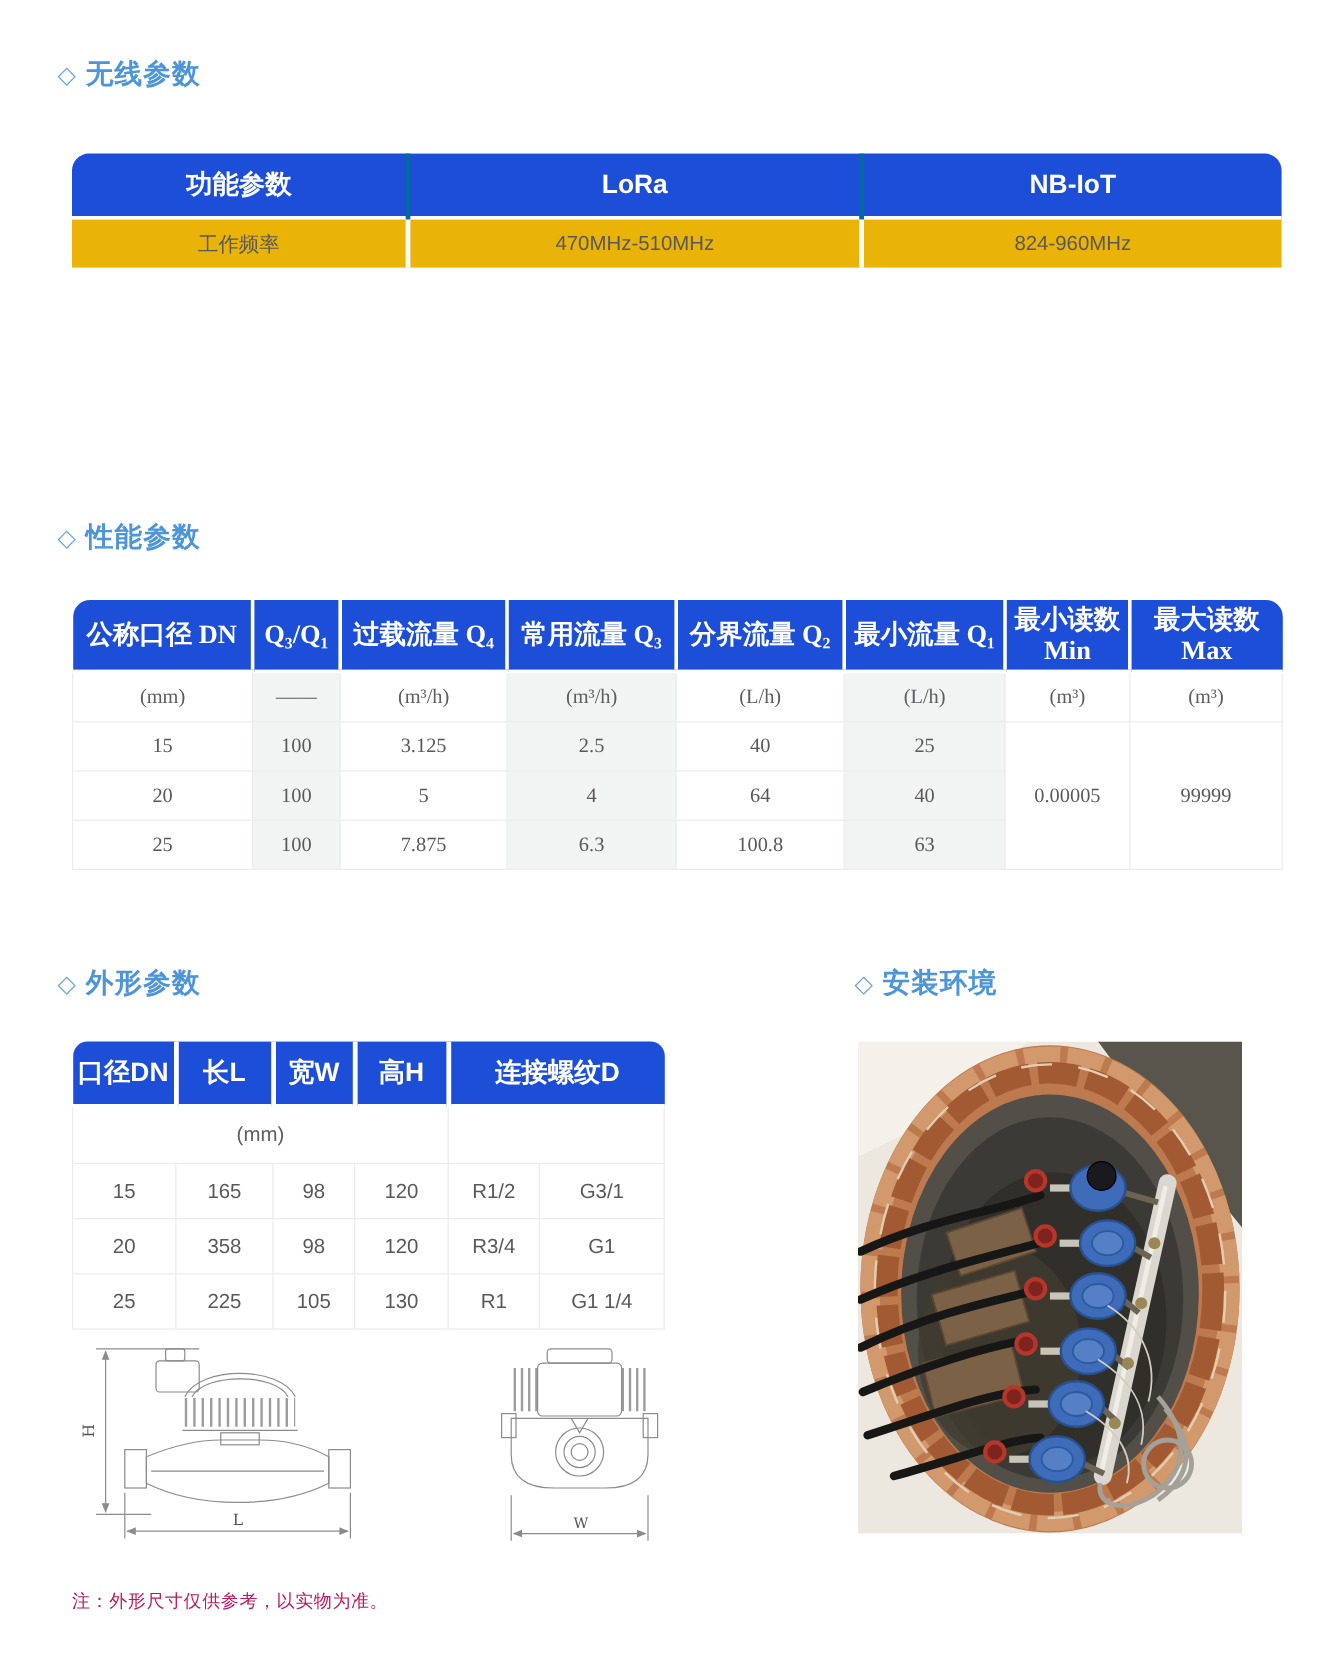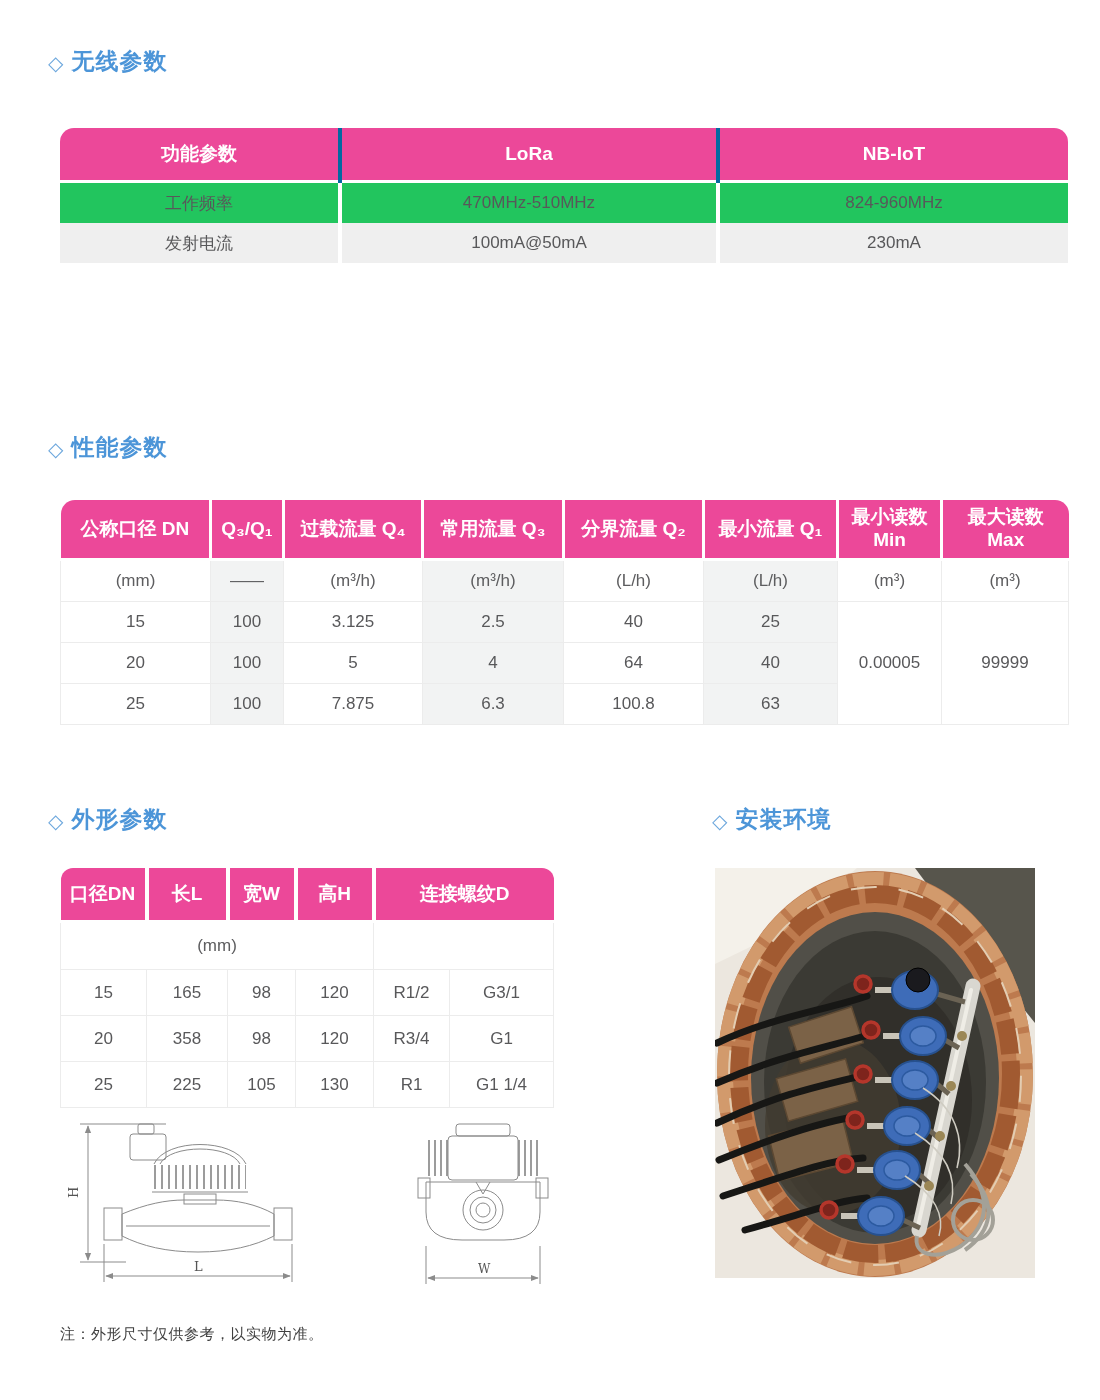--- a/index.html
+++ b/index.html
@@ -7,48 +7,48 @@
     width:1100px;height:1400px;position:relative;background:#ffffff;
     font-family:"Liberation Sans","DejaVu Sans",sans-serif;color:#58585a;
     overflow:hidden;
   }
   .abs{position:absolute;}
   
   .heading{display:flex;align-items:center;gap:7px;color:#4c95d8;font-size:23px;font-weight:700;letter-spacing:1px;}
   .heading .diamond{font-size:20px;font-weight:400;color:#6ca7dd;transform:translateY(1px);}
   
   table{border-collapse:collapse;table-layout:fixed;}
-  th{background:#ec4899;color:#ffffff;font-size:19px;font-weight:700;text-align:center;padding:0;}
+  th{background:#1d4ed8;color:#ffffff;font-size:22px;font-weight:700;text-align:center;padding:0;}
   td{text-align:center;font-size:17px;color:#58585a;padding:0;}
   
   .t1{width:1008px;}
   .t1 th{height:52px;border-left:4px solid #0369a1;border-bottom:3px solid #fff;}
   .t1 th:first-child{border-left:none;border-top-left-radius:14px;}
   .t1 th:last-child{border-top-right-radius:14px;}
-  .t1 td{height:40px;border-left:4px solid #fff;background:#22c55e;}
+  .t1 td{height:40px;border-left:4px solid #fff;background:#eab308;}
   .t1 td:first-child{border-left:none;}
   .t1 tbody tr:nth-child(even) td{background:#efefef;}
   
   .t2{width:1008px;}
   .t2 th{height:58px;border-left:3px solid #fff;border-bottom:3px solid #fff;white-space:pre-line;line-height:1.2;}
   .t2 th:first-child{border-left:none;border-top-left-radius:14px;}
   .t2 th:last-child{border-top-right-radius:14px;}
   .t2 td{height:40px;border:1px solid #ececec;background:#fff;}
   .t2 tbody td:nth-child(2),.t2 tbody td:nth-child(4),.t2 tbody td:nth-child(6){background:#f2f3f3;}
   .t2 td.merged{background:#fff !important;}
   .t2 tr.units td{color:#5d5d5f;}
   
   .t3{width:493px;padding-left:33px;}
   .t3 th{height:52px;border-left:4px solid #fff;border-bottom:3px solid #fff;}
   .t3 th:first-child{border-left:none;border-top-left-radius:12px;}
   .t3 th:last-child{border-top-right-radius:12px;}
   .t3 td{height:45px;border:1px solid #ececec;background:#fff;}
   .t3 tr.units td{height:46px;color:#5d5d5f;}
   
-  .note{font-size:15px;color:#404040;letter-spacing:0.5px;}
+  .note{font-size:15px;color:#be185d;letter-spacing:0.5px;}
   
   .drawing text{fill:#555;font-family:"DejaVu Serif","Liberation Serif",serif;}
 </style>
 </head>
 <body>
 
 <div class="abs heading" style="left:48px;top:46px;">
   <span class="diamond">◇</span>
   <span>无线参数</span>
 </div>
@@ -65,34 +65,29 @@
       <th>LoRa</th>
       <th>NB-IoT</th>
     </tr>
   </thead>
   <tbody>
       <tr>
         <td>工作频率</td>
         <td>470MHz-510MHz</td>
         <td>824-960MHz</td>
       </tr>
-      <tr>
-        <td>发射电流</td>
-        <td>100mA@50mA</td>
-        <td>230mA</td>
-      </tr>
     </tbody>
 </table>
 
 <div class="abs heading" style="left:48px;top:432px;">
   <span class="diamond">◇</span>
   <span>性能参数</span>
 </div>
 
-<table class="abs t2" style="left:60px;top:500px;">
+<table class="abs t2" style="left:60px;top:500px;font-family:Liberation Serif, serif;">
   <colgroup>
     <col style="width:150px">
       <col style="width:73px">
       <col style="width:139px">
       <col style="width:141px">
     <col style="width:140px">
       <col style="width:134px">
       <col style="width:104px">
       <col style="width:127px">
   </colgroup>

